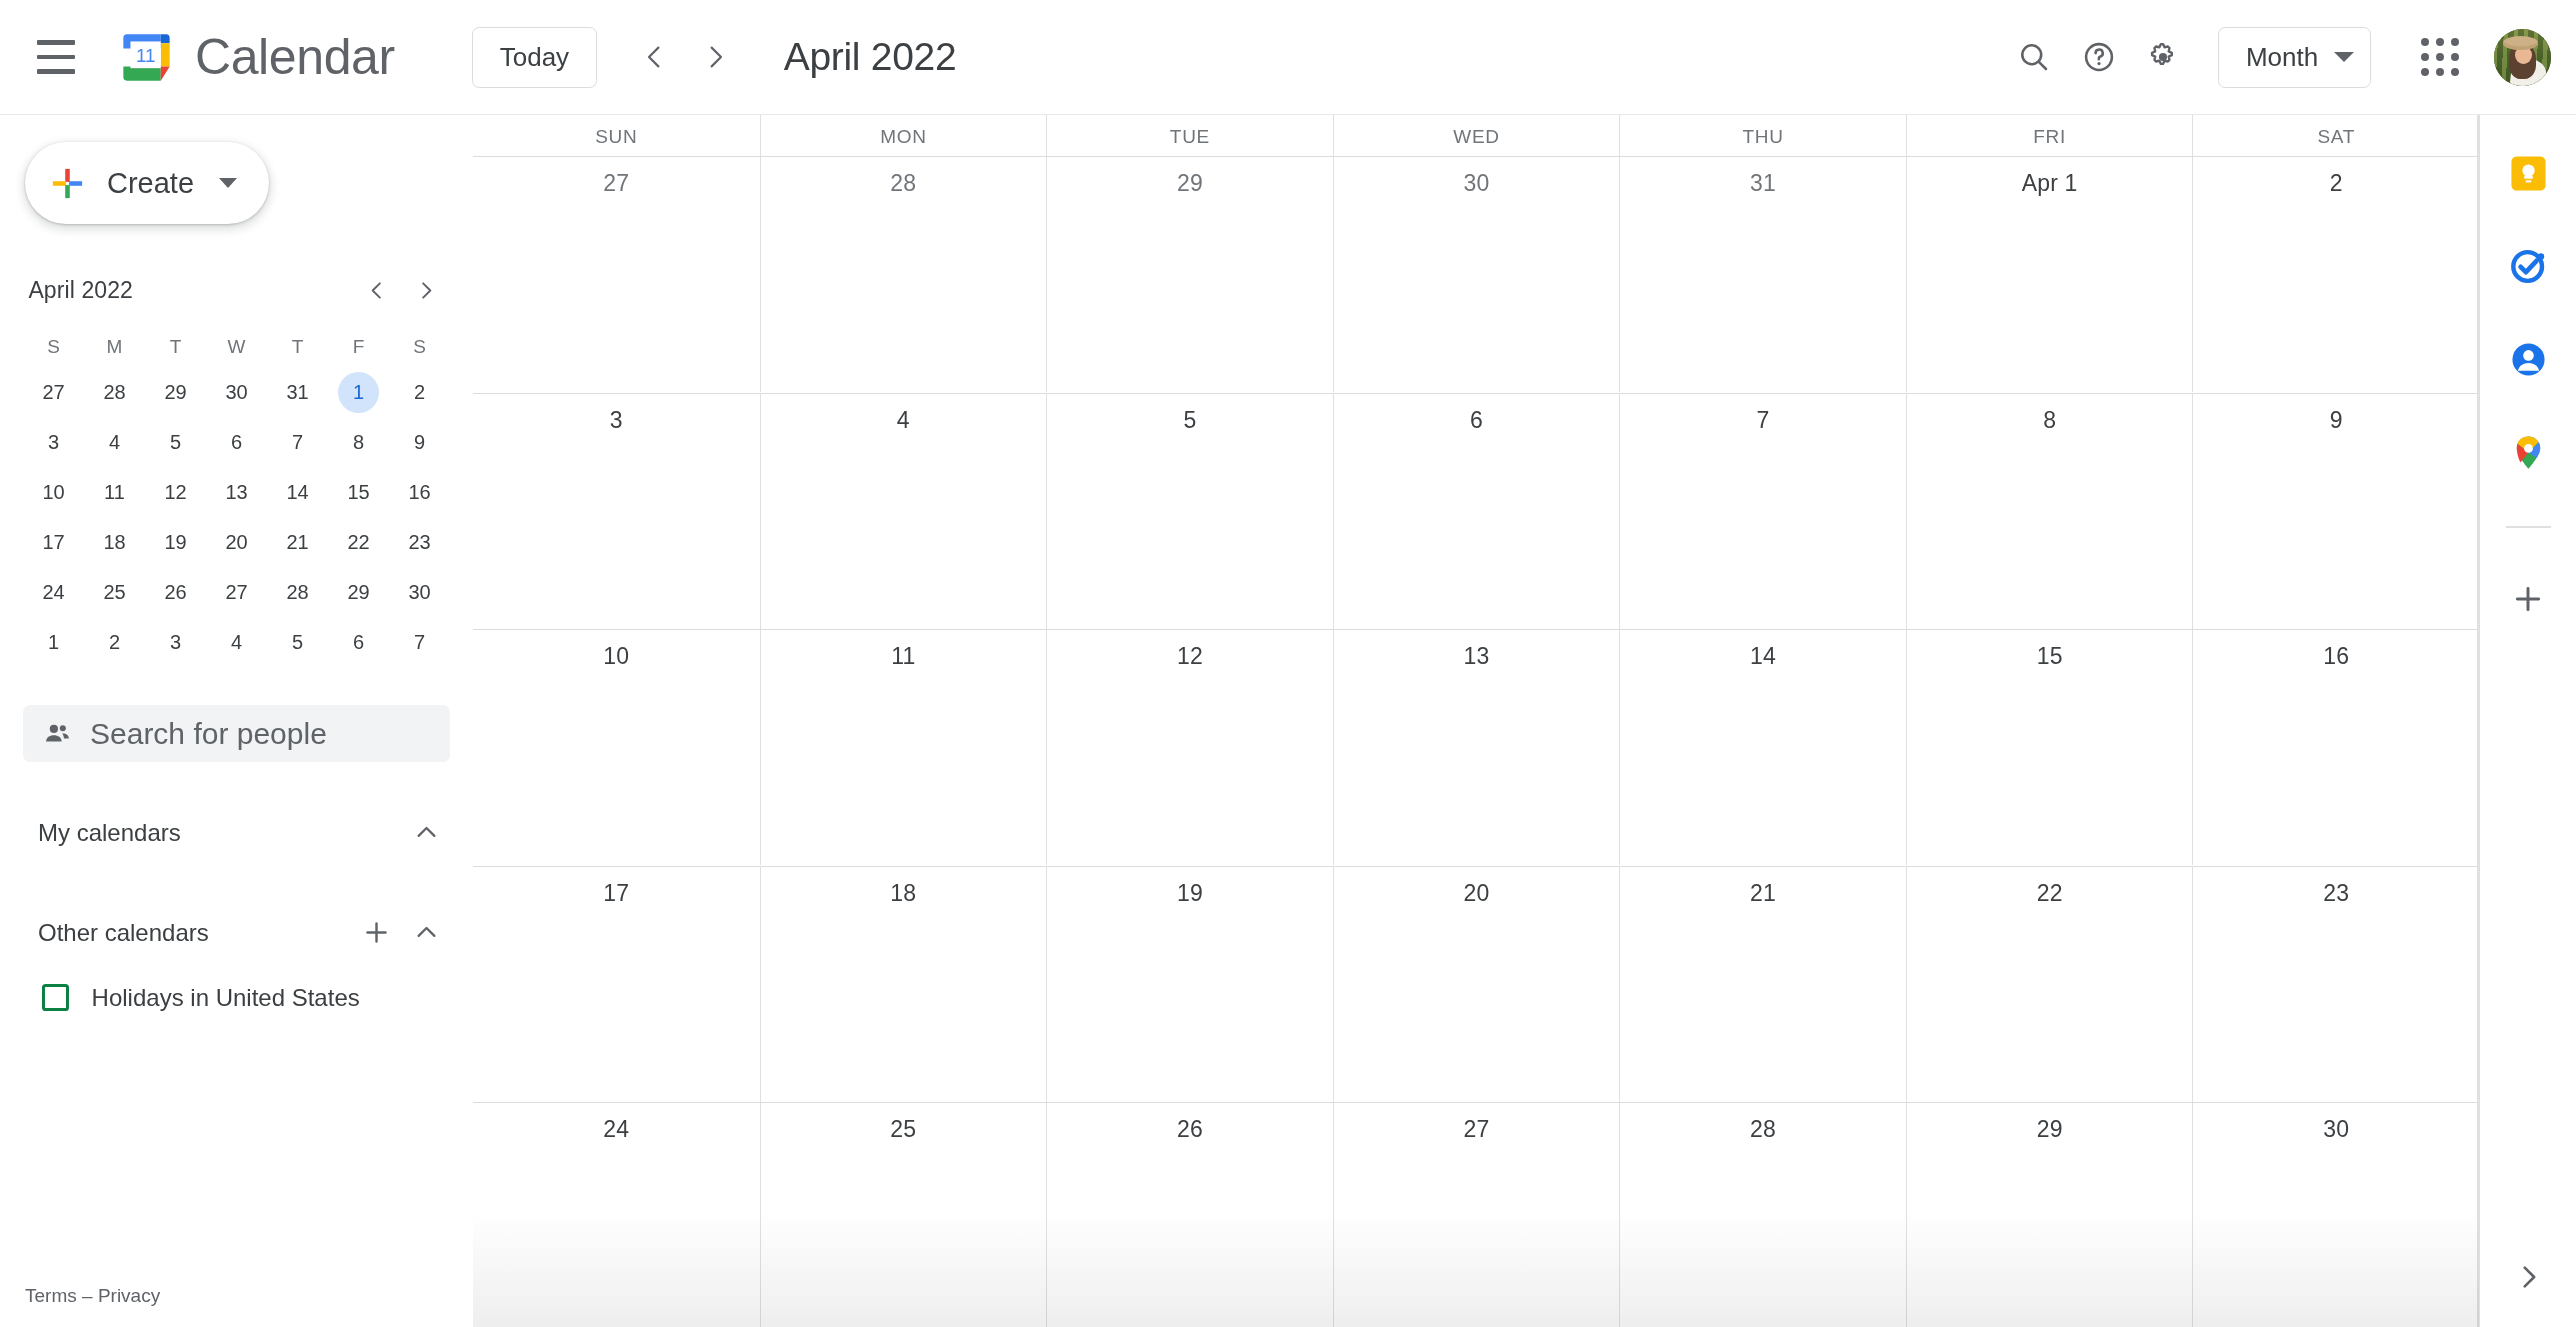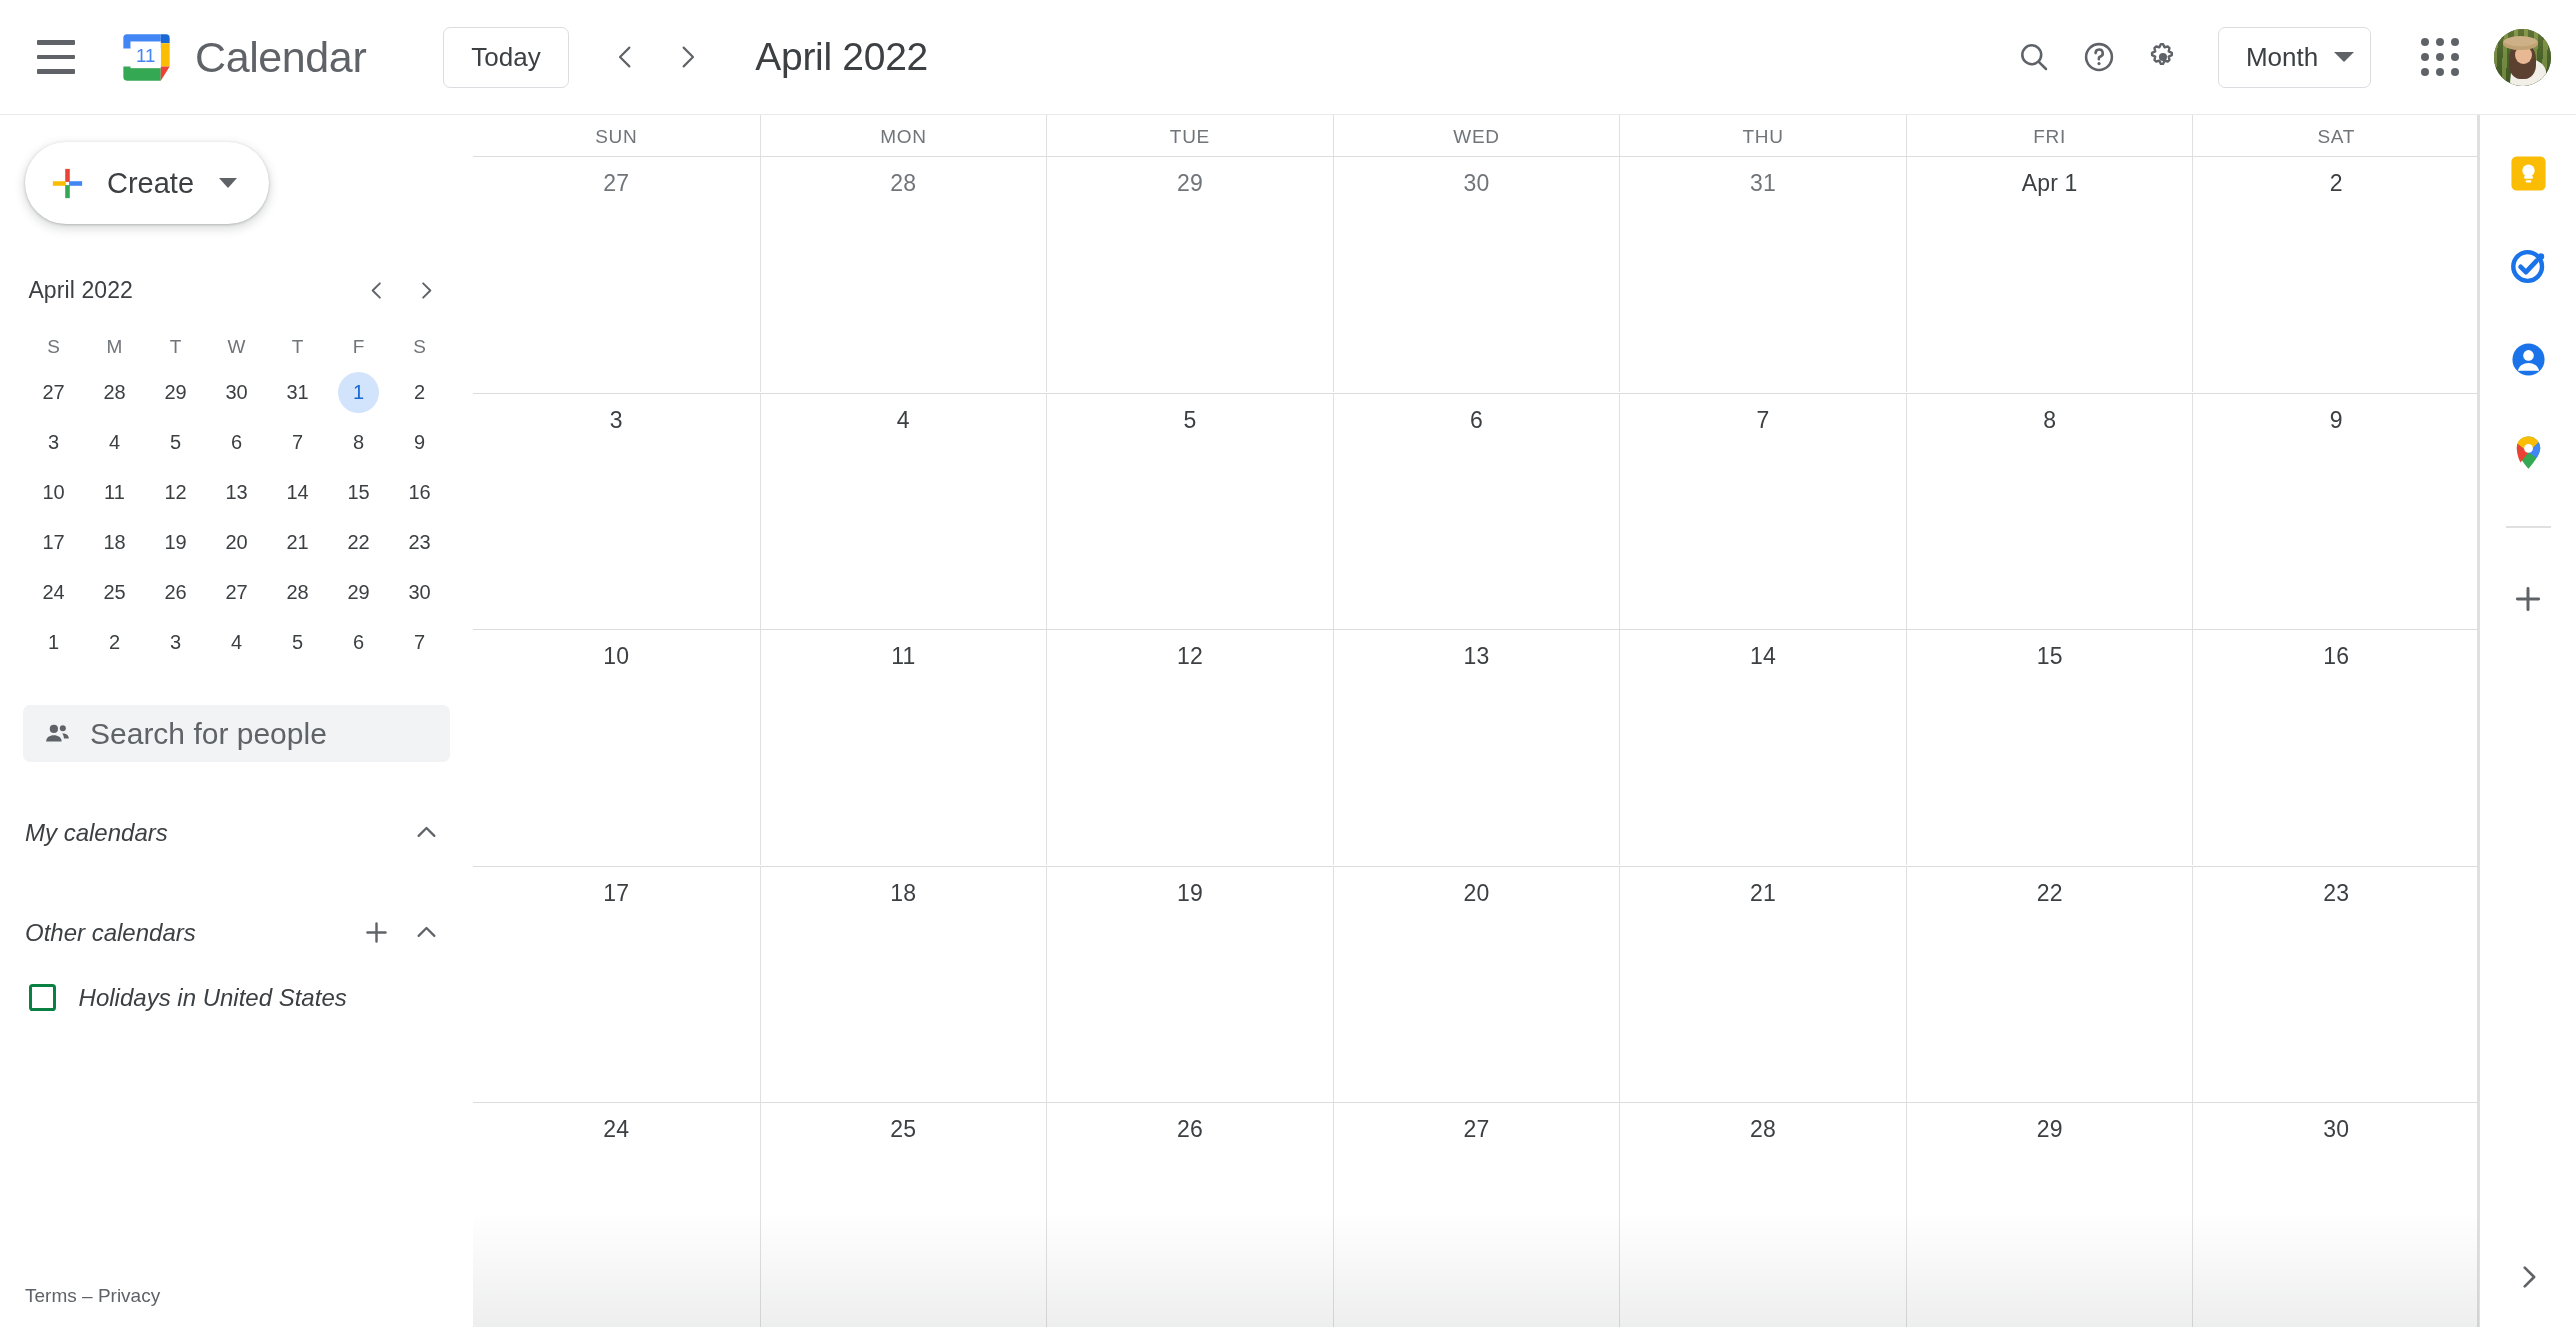--- a/index.html
+++ b/index.html
@@ -25,21 +25,21 @@
     width: 79px; height: 79px; margin-left: 16px;
     display: flex; flex-direction: column; justify-content: center;
     align-items: center; gap: 10px; border-radius: 50%; cursor: pointer;
   }
   .hamburger span { display:block; width: 38px; height: 4.5px; background:#5f6368; border-radius:0.9px; }
 
   .brand { display: flex; align-items: center; margin-left: 23px; cursor: pointer; }
   .cal-logo { position: relative; width: 57px; height: 57px; }
   .cal-logo svg { display:block; }
   .brand-title {
-    font-size: 43px; color: #5f6368; margin-left: 20px;
+    font-size: 50px; color: #5f6368; margin-left: 20px;
     letter-spacing: -0.4px; font-weight: 400; white-space: nowrap;
   }
 
   .today-btn {
     margin-left: 77px;
     height: 61px; padding: 0 27px;
     border: 1.8px solid #dadce0; border-radius: 7.2px;
     background: #fff; color: #3c4043; font-size: 26px;
     display: flex; align-items: center; cursor: pointer;
     font-family: "Liberation Sans", sans-serif;
@@ -122,21 +122,21 @@
   .mini-day { width: 41px; height: 41px; line-height: 41px; border-radius: 50%; margin: 0 auto; }
   .mini-day.today { background: #d2e3fc; color: #1967d2; font-weight: 400; }
 
   .people-search {
     margin: 38px 23px 0 23px; height: 57px; background: #f1f3f4;
     border-radius: 7.2px; display: flex; align-items: center; gap: 18px;
     padding: 0 20px; cursor: text;
   }
   .people-search .ph { font-size: 30px; color: #5f6368; }
 
-  .cal-section { margin-top: 41px; padding: 0 23px 0 25px; font-style: italic; }
+  .cal-section { margin-top: 41px; padding: 0 23px 0 38px; }
   .cal-section-head {
     display: flex; align-items: center; height: 59px; cursor: pointer;
   }
   .cal-section-title { font-size: 24px; color: #3c4043; font-weight: 400; }
   .cal-section-actions { margin-left: auto; display: flex; align-items: center; gap: 1.8px; }
   .cal-list { margin-top: 7.2px; }
   .cal-item { display: flex; align-items: center; height: 57px; gap: 23px; cursor: pointer; padding-left: 3.6px; }
   .cbox { width: 27px; height: 27px; border-radius: 3.6px; border: 3.6px solid #7986cb; background: #fff; flex: none; }
   .cal-item-label { font-size: 24px; color: #3c4043; white-space: nowrap; }
 

